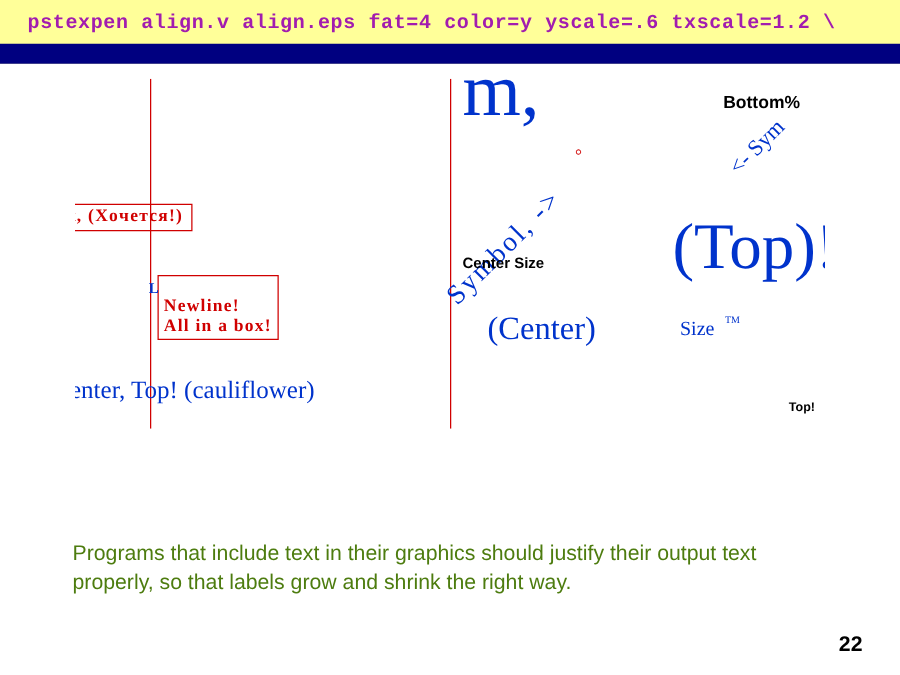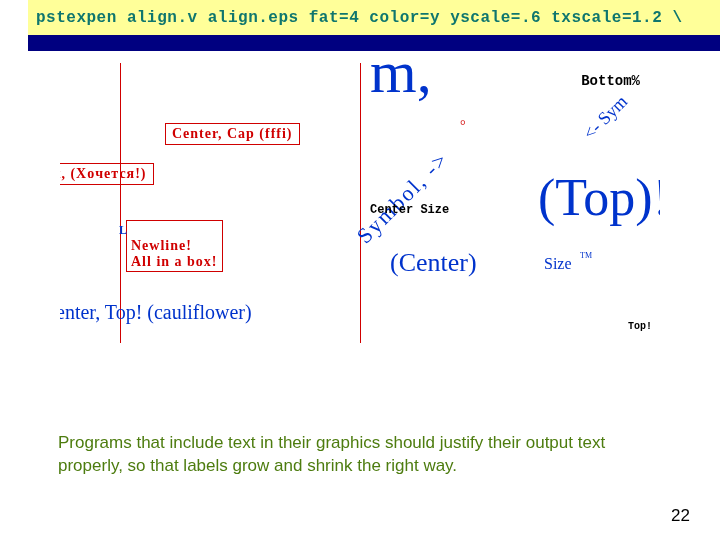--- a/index.html
+++ b/index.html
@@ -7,28 +7,27 @@
     width: 720px;
     height: 540px;
     background: #fff;
     font-family: Arial, Helvetica, sans-serif;
     position: relative;
     overflow: hidden;
   }
   .cmd-block {
     background: #ffff99;
     border-bottom: 16px solid #000080;
-    padding: 8px 10px 6px 8px;
+    padding: 8px 10px 6px 22px;
     font-family: "Courier New", monospace;
     font-weight: bold;
     font-size: 16px;
-    color: #0f766e;
+    color: #a21caf;
     line-height: 1.3;
     letter-spacing: 0.5px;
-    margin-left: 28px;
   }
   .cmd-indent { margin-left: 86px; }
   .figure {
     position: relative;
     width: 600px;
     height: 280px;
     margin: 12px auto 0 auto;
     background: #fff;
     overflow: hidden;
   }
@@ -50,39 +49,39 @@
     white-space: nowrap;
   }
   .blue-txt {
     position: absolute;
     font-family: "Times New Roman", serif;
     color: #0033cc;
     white-space: nowrap;
   }
   .black-txt {
     position: absolute;
-    font-family: Liberation Mono, monospace;
+    font-family: Liberation Sans, sans-serif;
     color: #000;
     white-space: nowrap;
   }
   .caption {
     position: absolute;
     left: 58px;
     right: 58px;
     top: 432px;
     font-size: 17px;
     line-height: 1.35;
     color: #4d7c0f;
   }
   .page-num {
     position: absolute;
     right: 30px;
     bottom: 14px;
     font-size: 17px;
-    font-weight: normal;
+    font-weight: bold;
     color: #000;
   }
 </style>
 </head>
 <body>
 
 <div class="cmd-block">
   <span>pstexpen align.v align.eps fat=4 color=y yscale=.6 txscale=1.2 \</span><br>
 </div>
 
@@ -105,21 +104,20 @@
   <span class="blue-txt" style="right:-10px;top:105px;font-size:52px">(Top)!</span>
 
   <span class="blue-txt" style="left:330px;top:185px;font-size:26px">(Center)</span>
   <span class="blue-txt" style="left:484px;top:192px;font-size:16px">Size</span>
   <span class="blue-txt" style="left:520px;top:188px;font-size:8px">TM</span>
 
   <span class="blue-txt" style="left:-4px;top:238px;font-size:20px">enter, Top! (cauliflower)</span>
 
   <span class="black-txt" style="right:8px;top:258px;font-size:10px;font-weight:bold">Top!</span>
 
-  <div class="red-box" style="left:105px;top:60px;font-size:14px">Center, Cap (fffi)</div>
   <div class="red-box" style="left:-20px;top:100px;font-size:14px">ht, (Xoчется!)</div>
   <div class="red-box" style="left:60px;top:155px;font-size:14px;border:none">
     <div style="border:1px solid #d00000;padding:1px 4px;display:inline-block;position:relative">
       <span style="color:#0033cc;position:absolute;left:-8px;top:2px;font-size:12px">L</span>
       <br>
       <span>Newline!</span><br>
       <span>All in a box!</span>
     </div>
   </div>
 </div>

